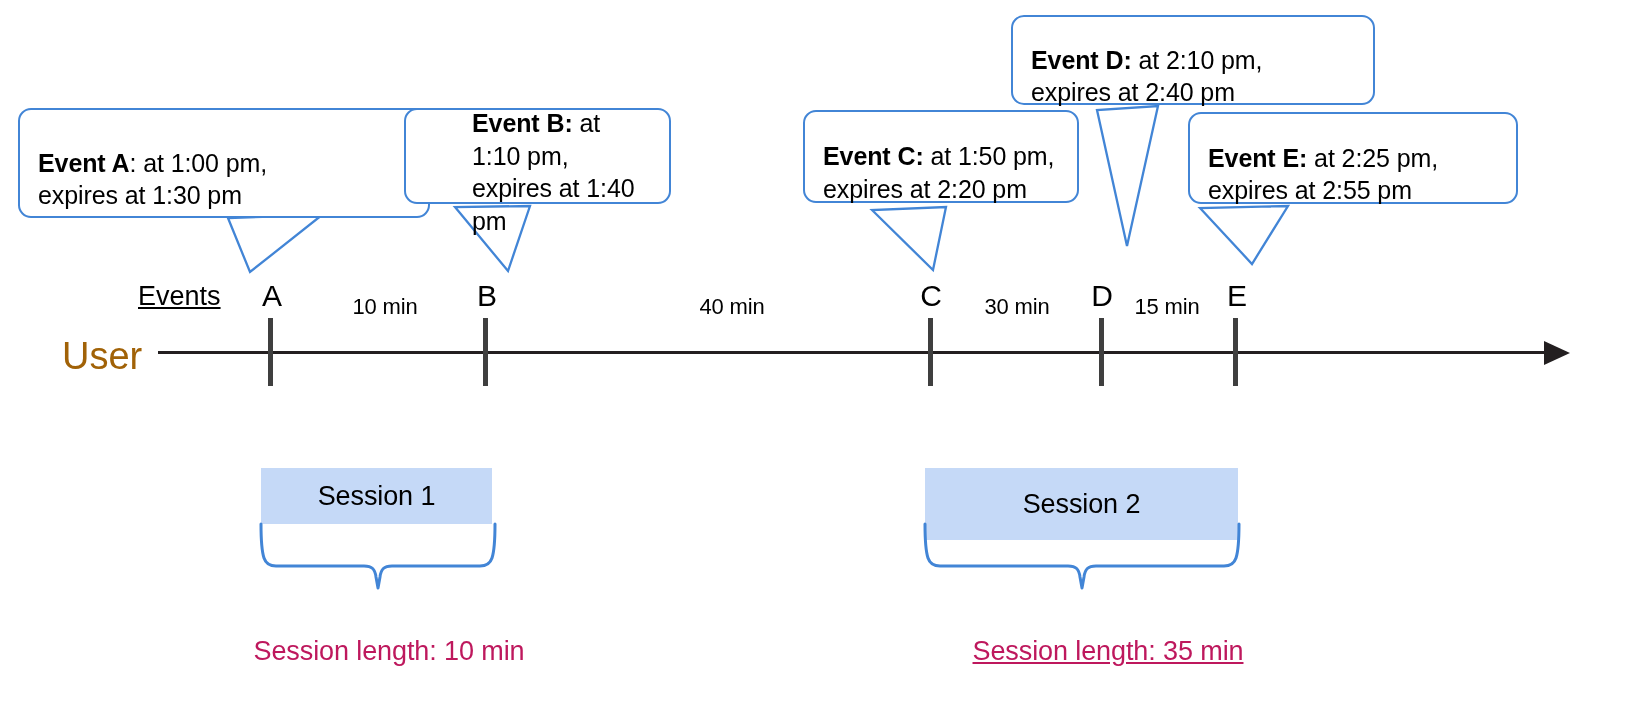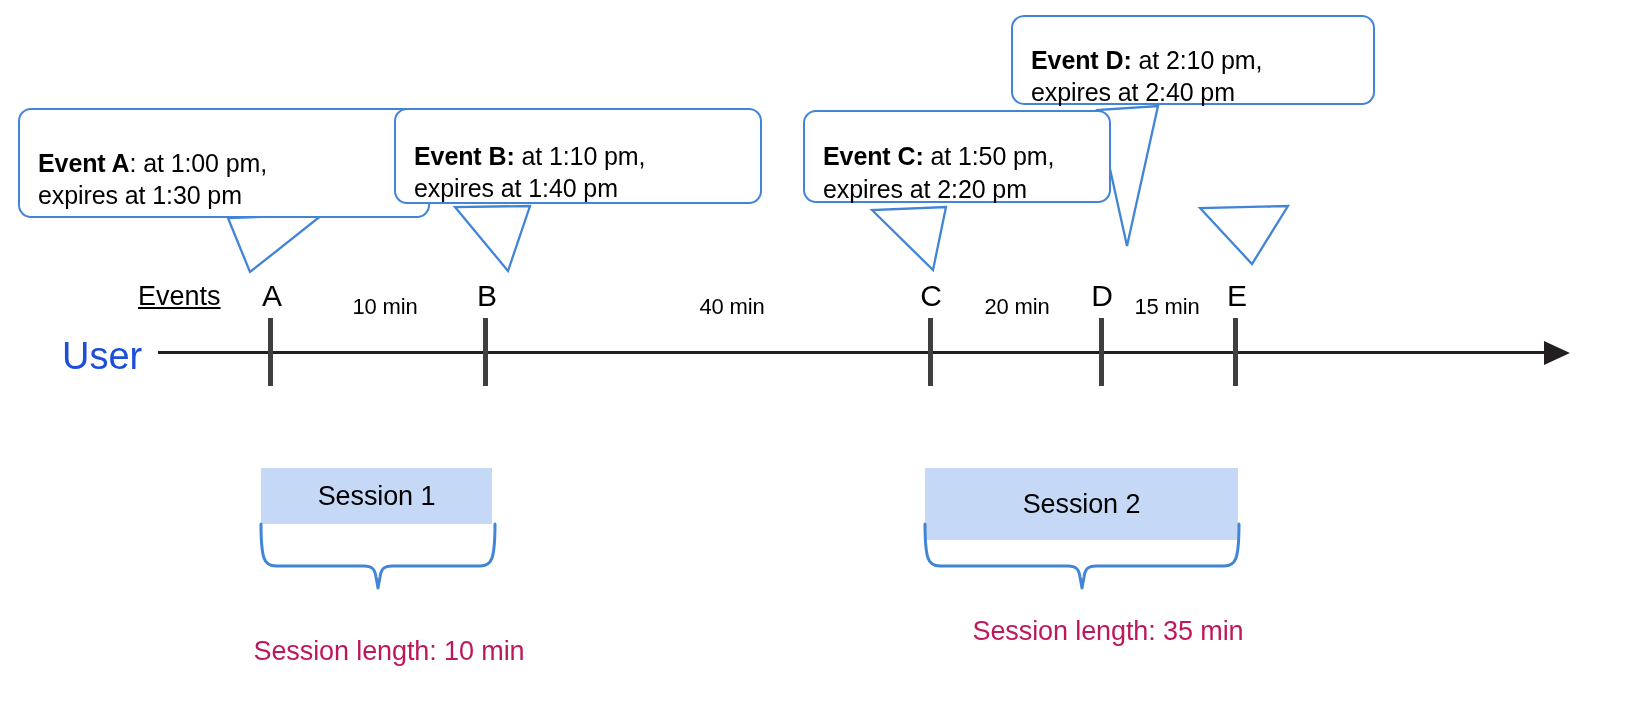--- a/index.html
+++ b/index.html
@@ -22,21 +22,21 @@
   .arrowhead{position:absolute;width:0;height:0;
              border-top:12px solid transparent;border-bottom:12px solid transparent;
              border-left:26px solid #231f20;}
   .tick{position:absolute;width:5px;background:#3f3f3f;}
 
   .evlabel{position:absolute;font-size:30px;line-height:1;color:#000;
            text-align:center;transform:translateX(-50%);}
   .minlabel{position:absolute;font-size:22px;line-height:1;color:#000;
             transform:translateX(-50%);letter-spacing:-0.2px;}
   .eventsword{position:absolute;font-size:27px;line-height:1;color:#000;text-decoration:underline;}
-  .userword{position:absolute;font-size:38px;line-height:1;color:#1d4ed8;}
+  .userword{position:absolute;font-size:38px;line-height:1;color:#a16207;}
 
   .sessionbox{position:absolute;background:#c5d9f7;display:flex;
               align-items:center;justify-content:center;margin-top:44px;}
   .sessionbox span{font-size:27px;color:#000;letter-spacing:-0.1px;}
 
   .brace{position:absolute;overflow:visible;}
   .brace path{fill:none;stroke:#4285d6;stroke-width:3;
               stroke-linecap:round;stroke-linejoin:round;}
 
   .caption{position:absolute;font-size:27px;line-height:1;color:#be185d;
@@ -63,53 +63,59 @@
     <path d="M 1200,208 L 1252,264 L 1288,206 Z"></path>
   </svg>
 
   <div class="callout" style="left:18px;top:108px;width:412px;height:110px;">
     <div class="txt">
       <b>Event A</b><span>:</span><span> at 1:00 pm,
 expires at 1:30 pm</span>
     </div>
   </div>
 
-  <div class="callout" style="left:394px;top:108px;width:368px;height:96px;">
+  <div class="callout" style="left:404px;top:108px;width:267px;height:96px;padding-left:48px;">
     <div class="txt">
       <b>Event B:</b><span> at 1:10 pm,
 expires at 1:40 pm</span>
     </div>
   </div>
 
-  <div class="callout" style="left:803px;top:110px;width:308px;height:93px;">
+  <div class="callout" style="left:803px;top:110px;width:276px;height:93px;">
     <div class="txt">
       <b>Event C:</b><span> at 1:50 pm,
 expires at 2:20 pm</span>
     </div>
   </div>
 
   <div class="callout" style="left:1011px;top:15px;width:364px;height:90px;">
     <div class="txt">
       <b>Event D:</b><span> at 2:10 pm,
 expires at 2:40 pm</span>
     </div>
   </div>
 
+  <div class="callout" style="left:1188px;top:112px;width:330px;height:92px;">
+    <div class="txt">
+      <b>Event E:</b><span> at 2:25 pm,
+expires at 2:55 pm</span>
+    </div>
+  </div>
 
   <div class="eventsword" style="left:138px;top:283px;">Events</div>
 
   <div class="evlabel" style="left:272px;top:281px;">A</div>
   <div class="evlabel" style="left:487px;top:281px;">B</div>
   <div class="evlabel" style="left:931px;top:281px;">C</div>
   <div class="evlabel" style="left:1102px;top:281px;">D</div>
   <div class="evlabel" style="left:1237px;top:281px;">E</div>
 
   <div class="minlabel" style="left:385px;top:296px;">10 min</div>
   <div class="minlabel" style="left:722px;top:296px;margin-left:10px;">40 min</div>
-  <div class="minlabel" style="left:1017px;top:296px;">20 min</div>
+  <div class="minlabel" style="left:1017px;top:296px;">30 min</div>
   <div class="minlabel" style="left:1167px;top:296px;">15 min</div>
 
   <div class="userword" style="left:62px;top:337px;">User</div>
 
   <div class="axisline" style="left:158px;top:351px;width:1390px;"></div>
   <div class="arrowhead" style="left:1544px;top:341px;"></div>
 
   <div class="tick" style="left:268px;top:318px;height:68px;"></div>
   <div class="tick" style="left:483px;top:318px;height:68px;"></div>
   <div class="tick" style="left:928px;top:318px;height:68px;"></div>
@@ -144,15 +150,15 @@
              C 156,44 159,47 160,55
              L 162,66
              L 164,55
              C 165,47 168,44 176,44
              L 304,44
              C 310,44 314,42 316,36
              C 318,30 319,16 319,2"></path>
   </svg>
 
   <div class="caption" style="left:389px;top:638px;">Session length: 10 min</div>
-  <div class="caption" style="left:1108px;top:618px;">Session length: 35 min</div>
+  <div class="caption" style="left:1108px;top:638px;text-decoration:underline;">Session length: 35 min</div>
 
 </div>
 
 </body></html>

